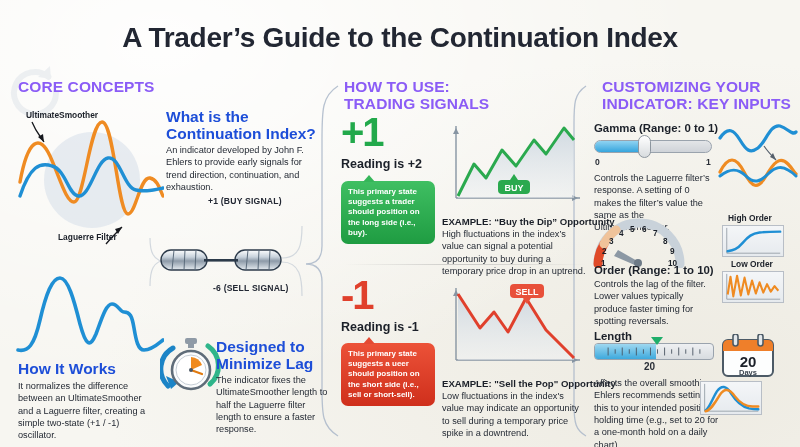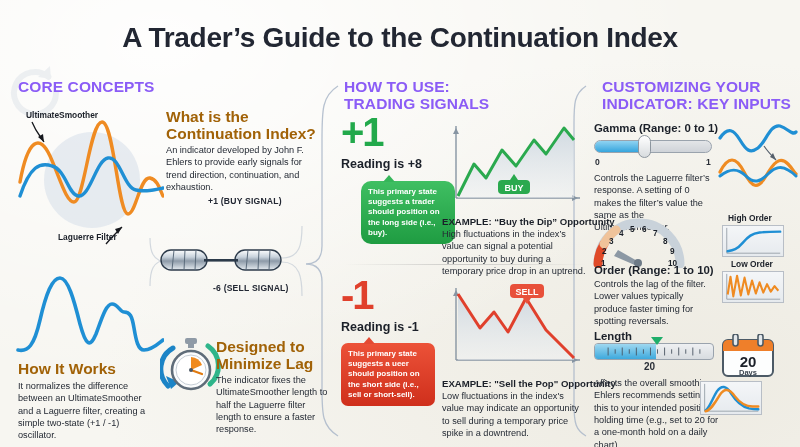--- a/index.html
+++ b/index.html
@@ -53,21 +53,21 @@
   #wave-bottom { left: 14px; top: 262px; width: 150px; height: 95px; }
 
   .lbl-small {
     position: absolute; font-size: 8.4px; font-weight: bold; color: #1b2029;
   }
   #lbl-ultimate { left: 26px; top: 110px; }
   #lbl-laguerre { left: 58px; top: 232px; }
 
   .h2 {
     position: absolute; font-size: 15.5px; font-weight: bold;
-    line-height: 1.12; color: #a16207;
+    line-height: 1.12; color: #1d4ed8;
   }
   .body-txt {
     position: absolute; font-size: 9.2px; line-height: 1.34;
     color: #242a34;
   }
 
   #t-what { left: 166px; top: 108px; width: 150px; }
   #p-what { left: 166px; top: 144px; width: 150px; }
 
   .sig-label {
@@ -105,21 +105,21 @@
   .bubble {
     position: absolute; width: 94px; border-radius: 7px;
     padding: 6px 7px; font-size: 8px; line-height: 1.28;
     color: #fff; font-weight: bold;
   }
   .bubble:after {
     content: ""; position: absolute; top: -6px; left: 22px;
     border-left: 6px solid transparent; border-right: 6px solid transparent;
     border-bottom: 7px solid currentColor;
   }
-  #bub-plus  { left: 361px; top: 181px; background: linear-gradient(#3fbf62,#1f9c42); color: #36b65a; border-radius: 10px; }
+  #bub-plus  { left: 341px; top: 181px; background: linear-gradient(#3fbf62,#1f9c42); color: #36b65a; }
   #bub-plus span, #bub-minus span { color:#fff; display:block; }
   #bub-minus { left: 341px; top: 343px; background: linear-gradient(#ec5238,#cf2f1c); color: #e44a33; }
 
   .mini-chart { position: absolute; }
   #chart-buy  { left: 442px; top: 122px; width: 142px; height: 90px; }
   #chart-sell { left: 442px; top: 284px; width: 142px; height: 90px; }
 
   .ex-head {
     position: absolute; font-size: 9.6px; font-weight: bold; color: #1b2029;
   }
@@ -279,21 +279,21 @@
   <path d="M31 38 L31 25 A13 13 0 0 1 42 33 Z" fill="#f08a1e"></path>
   <line x1="31" y1="38" x2="42" y2="42" stroke="#e07a10" stroke-width="2.2" stroke-linecap="round"></line>
   <circle cx="31" cy="38" r="2" fill="#4a5663"></circle>
 </svg>
 
 <div class="h2" id="t-lag" style="white-space:pre-line"><span>Designed to
 Minimize Lag</span></div>
 <div class="body-txt" id="p-lag">The indicator fixes the UltimateSmoother length to half the Laguerre filter length to ensure a faster response.</div>
 
 <div class="big-sig" id="big-plus">+1</div>
-<div class="read-lbl" id="read-plus">Reading is +8</div>
+<div class="read-lbl" id="read-plus">Reading is +2</div>
 <div class="bubble" id="bub-plus">
     <span>This primary state suggests a trader should position on the long side (i.e., buy).</span>
   </div>
 
 <svg class="mini-chart" id="chart-buy" viewBox="0 0 142 90">
   <defs>
     <linearGradient id="gfill" x1="0" y1="0" x2="0" y2="1">
       <stop offset="0" stop-color="#c9d4de" stop-opacity=".85"></stop>
       <stop offset="1" stop-color="#eef1f4" stop-opacity=".5"></stop>
     </linearGradient>

